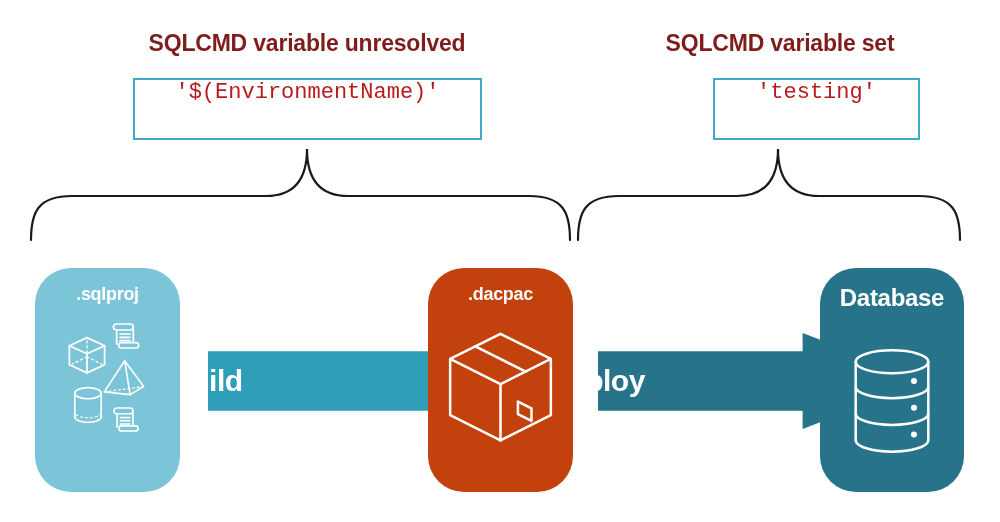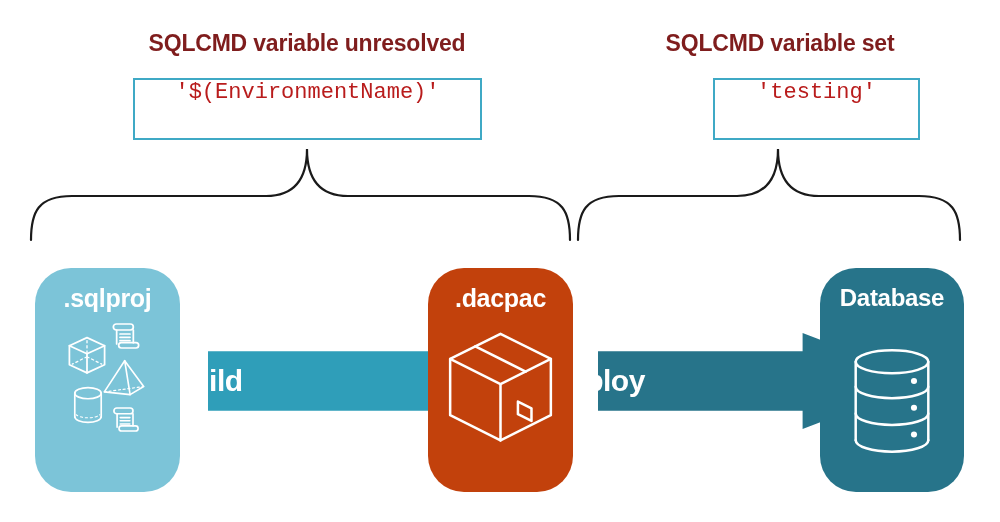--- a/index.html
+++ b/index.html
@@ -65,21 +65,21 @@
   .card-sqlproj  { left: 35px;  background: #7cc4d8; }
   .card-dacpac   { left: 428px; background: #c2410c; }
   .card-database { left: 820px; width: 144px; background: #27748a; }
 
   .card-label {
     position: absolute;
     top: 16px;
     left: 0;
     width: 100%;
     text-align: center;
-    font-size: 25px;
+    font-size: 18px;
     font-weight: bold;
     letter-spacing: -0.3px;
   }
   .card-database .card-label { font-size: 24px; text-align: center; }
 
   .card-icon { position: absolute; }
   .icon-scroll-1  { left: 76px;  top: 54px;  width: 30px; height: 28px; }
   .icon-cube      { left: 30px;  top: 66px;  width: 44px; height: 44px; }
   .icon-pyramid   { left: 66px;  top: 90px;  width: 46px; height: 38px; }
   .icon-cylinder  { left: 37px;  top: 116px; width: 32px; height: 42px; }

